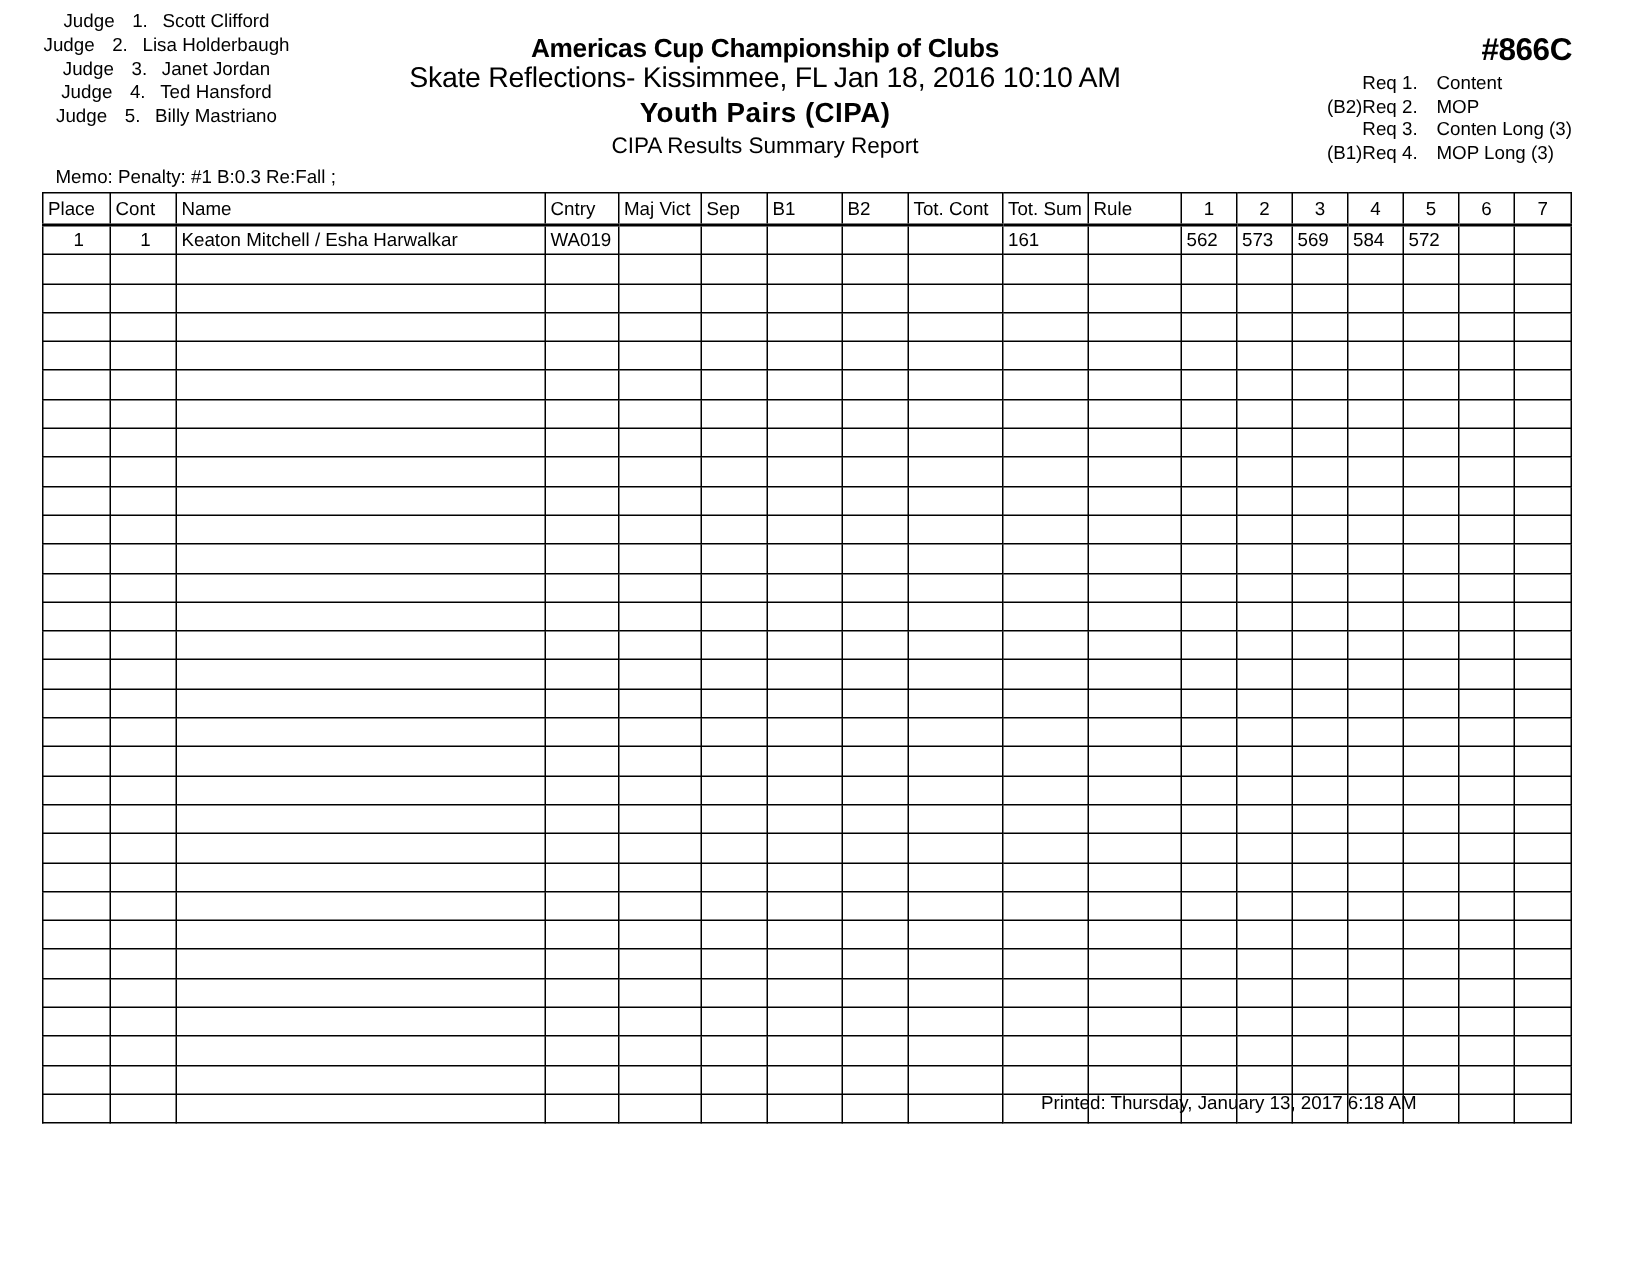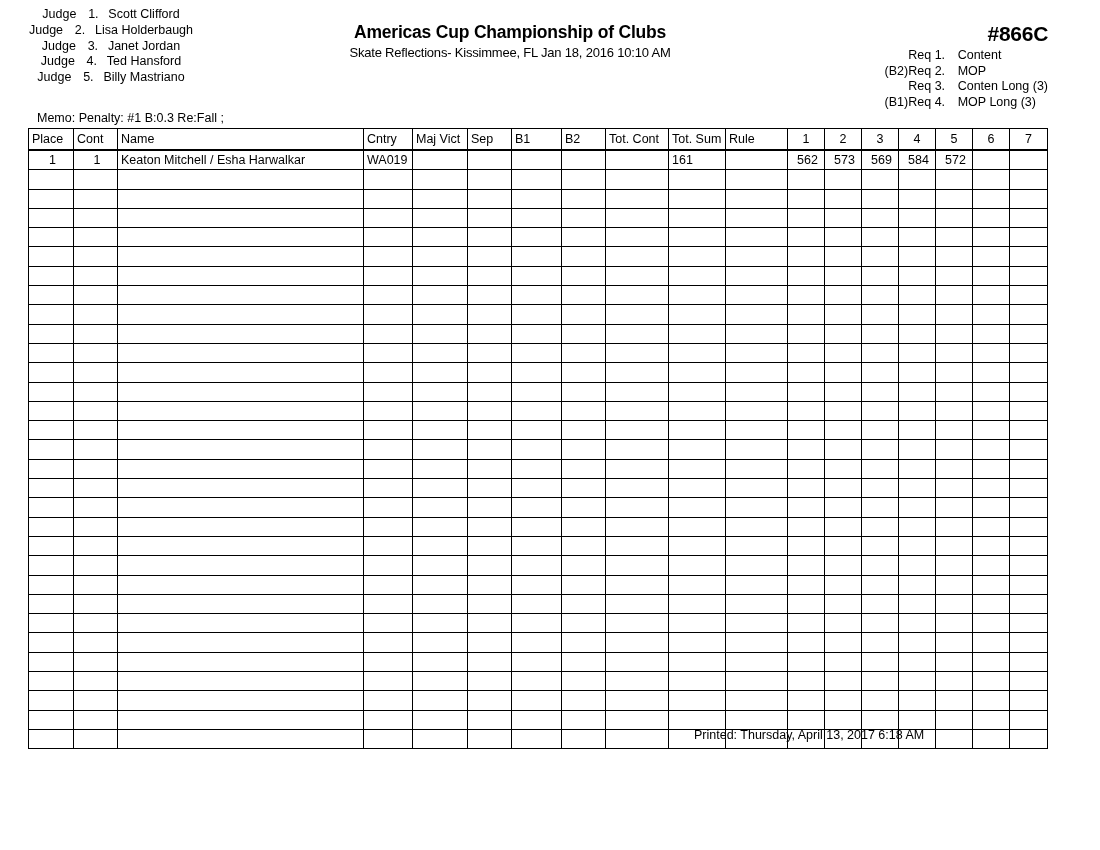--- a/index.html
+++ b/index.html
@@ -38,21 +38,21 @@
     width: 660px;
     text-align: center;
   }
   #event-title {
     font-size: 17.5px;
     font-weight: bold;
     letter-spacing: -0.2px;
     line-height: 21px;
   }
   #venue-line {
-    font-size: 13px;
+    font-size: 19px;
     line-height: 19px;
     letter-spacing: -0.2px;
   }
   #division-title {
     font-size: 18.5px;
     font-weight: bold;
     line-height: 25px;
     letter-spacing: 0.3px;
   }
   #report-subtitle {
@@ -121,21 +121,21 @@
   #results-table thead th {
     text-align: left;
     border-bottom: 2px solid #000000;
     height: 20px;
   }
   #results-table thead th.judge-head {
     text-align: center;
     padding: 0;
   }
   td.c-place, td.c-cont { text-align: center; padding: 0; }
-  td.c-score { text-align: center; padding: 0 5px 0 0; }
+  td.c-score { text-align: left; padding: 0 5px 0 0; }
   td.c-totsum { text-align: left; padding-left: 8px; }
   .empty-row td { height: 18.3px; }
 
   
   #printed-footer {
     position: absolute;
     left: 694px;
     top: 728px;
     font-size: 12.5px;
     white-space: nowrap;
@@ -148,20 +148,22 @@
     <span class="judge-row"><span class="judge-word">Judge</span>&nbsp;&nbsp;<span class="judge-num">1.</span><span class="judge-name">Scott Clifford</span></span>
     <span class="judge-row"><span class="judge-word">Judge</span>&nbsp;&nbsp;<span class="judge-num">2.</span><span class="judge-name">Lisa Holderbaugh</span></span>
     <span class="judge-row"><span class="judge-word">Judge</span>&nbsp;&nbsp;<span class="judge-num">3.</span><span class="judge-name">Janet Jordan</span></span>
     <span class="judge-row"><span class="judge-word">Judge</span>&nbsp;&nbsp;<span class="judge-num">4.</span><span class="judge-name">Ted Hansford</span></span>
     <span class="judge-row"><span class="judge-word">Judge</span>&nbsp;&nbsp;<span class="judge-num">5.</span><span class="judge-name">Billy Mastriano</span></span>
   </div>
 
 <div id="title-block">
   <div id="event-title">Americas Cup Championship of Clubs</div>
   <div id="venue-line">Skate Reflections- Kissimmee, FL  Jan 18, 2016  10:10 AM</div>
+  <div id="division-title">Youth Pairs (CIPA)</div>
+  <div id="report-subtitle">CIPA Results Summary Report</div>
 </div>
 
 <div id="heat-block">
   <div id="heat-number">#866C</div>
   <div id="req-list">
       <span class="req-row"><span class="req-bonus"></span><span class="req-label">Req</span>&nbsp;<span class="req-num">1.</span><span class="req-text">Content</span></span>
       <span class="req-row"><span class="req-bonus">(B2)</span><span class="req-label">Req</span>&nbsp;<span class="req-num">2.</span><span class="req-text">MOP</span></span>
       <span class="req-row"><span class="req-bonus"></span><span class="req-label">Req</span>&nbsp;<span class="req-num">3.</span><span class="req-text">Conten Long (3)</span></span>
       <span class="req-row"><span class="req-bonus">(B1)</span><span class="req-label">Req</span>&nbsp;<span class="req-num">4.</span><span class="req-text">MOP Long (3)</span></span>
     </div>
@@ -829,13 +831,13 @@
         <td>&nbsp;</td>
         <td>&nbsp;</td>
         <td>&nbsp;</td>
         <td>&nbsp;</td>
         <td>&nbsp;</td>
         <td>&nbsp;</td>
       </tr>
     </tbody>
 </table>
 
-<div id="printed-footer">Printed:  Thursday, April 13, 2017  6:18 AM</div>
+<div id="printed-footer">Printed:  Thursday, January 13, 2017  6:18 AM</div>
 
 </body></html>

